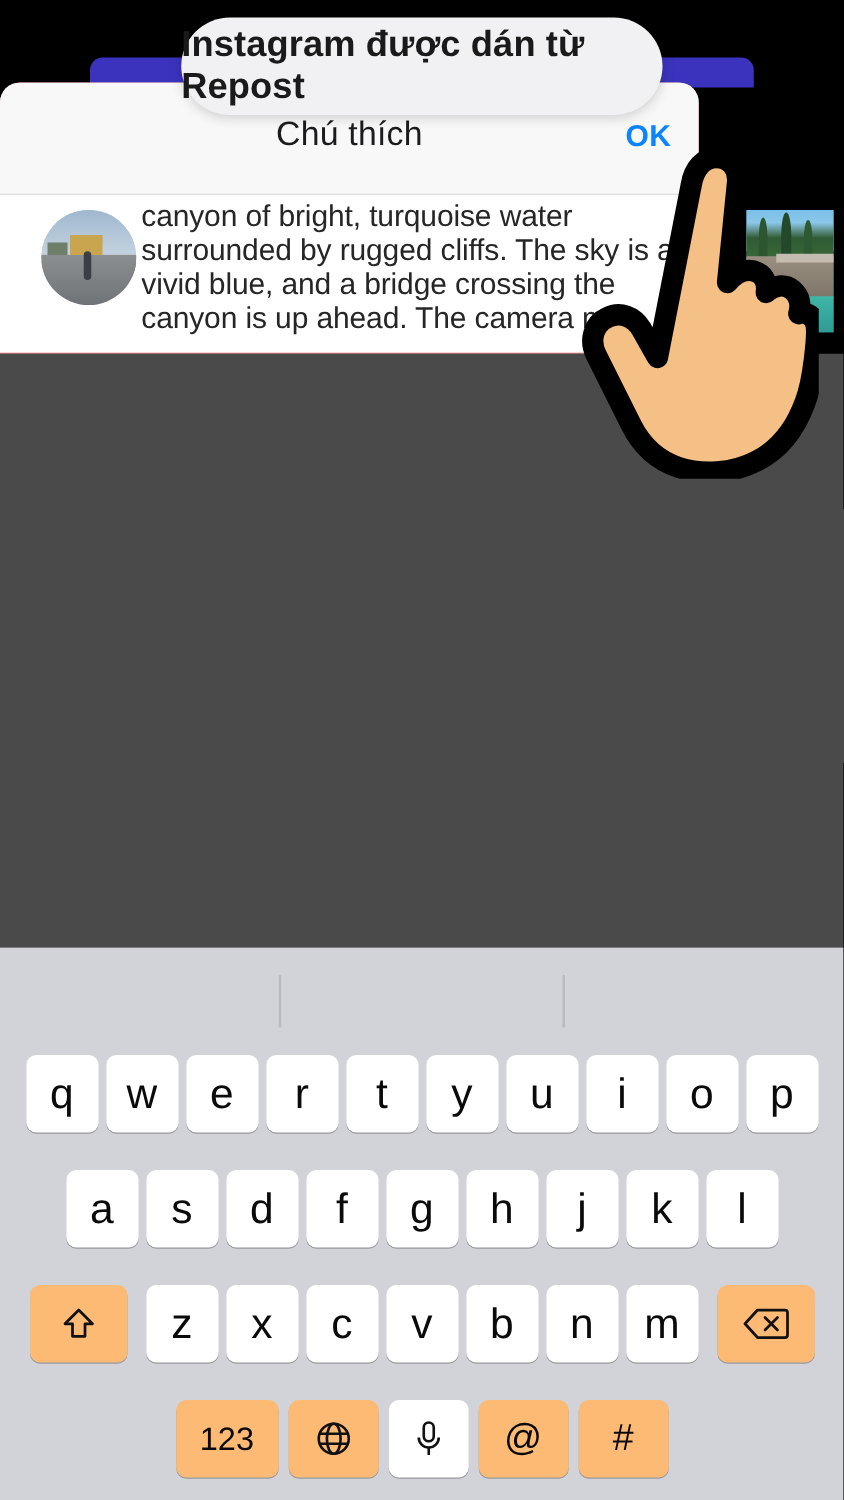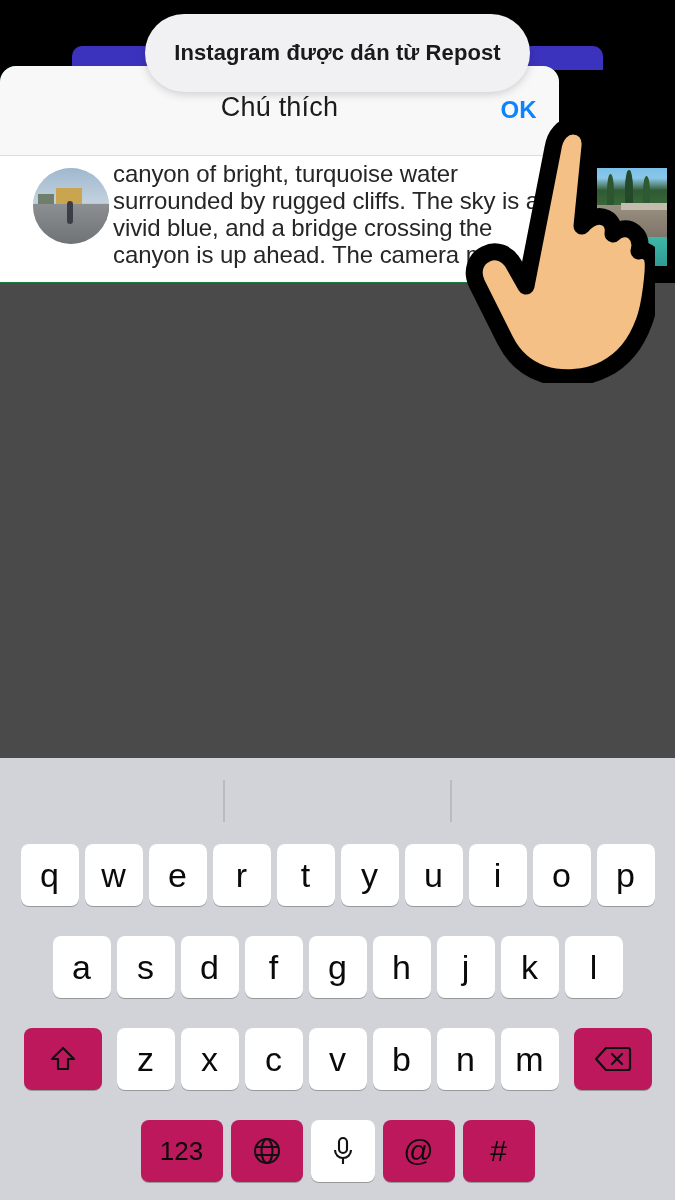--- a/index.html
+++ b/index.html
@@ -23,21 +23,21 @@
     width: 531px; height: 24px;
     background: #3b33bd;
     border-radius: 10px 10px 0 0;
   }
 
   
   #sheet {
     position: absolute;
     left: 0; top: 66px;
     width: 559px; height: 217px;
-    background: #15803d;
+    background: #fca5a5;
     border-radius: 16px 16px 0 0;
     overflow: hidden;
   }
   #sheet-header {
     position: relative;
     height: 90px;
     background: #f8f8f8;
     border-bottom: 1px solid #dcdcdc;
   }
   #sheet-title {
@@ -183,21 +183,21 @@
     display: flex;
     align-items: center;
     justify-content: center;
     font-size: 34px;
     color: #0a0a0a;
     font-weight: 400;
     height: 62px;
     cursor: pointer;
     user-select: none;
   }
-  .key.grey { background: #be185d; }
+  .key.grey { background: #fdba74; }
 
   
   #row1 .key { width: 58px; margin: 0 3px; }
   
   #row2 .key { width: 58px; margin: 0 3px; }
   
   #row3 .key.letter { width: 58px; margin: 0 3px; }
   #row3 .key.shift  { width: 78px; margin: 0 12px 0 8px; }
   #row3 .key.back   { width: 78px; margin: 0 8px 0 12px; }
   
@@ -216,25 +216,24 @@
     left: 145px; top: 14px;
     width: 385px; height: 78px;
     background: #f1f1f3;
     border-radius: 39px;
     display: flex;
     align-items: center;
     justify-content: center;
     box-shadow: 0 2px 10px rgba(0,0,0,.18);
   }
   #toast-text {
-    font-size: 22px;
+    font-size: 29px;
     font-weight: bold;
     color: #1a1a1a;
     letter-spacing: .1px;
-    text-align: center;
   }
 
   
   #cursor {
     position: absolute;
     left: 455px; top: 108px;
     width: 200px; height: 275px;
     pointer-events: none;
   }
 </style>

